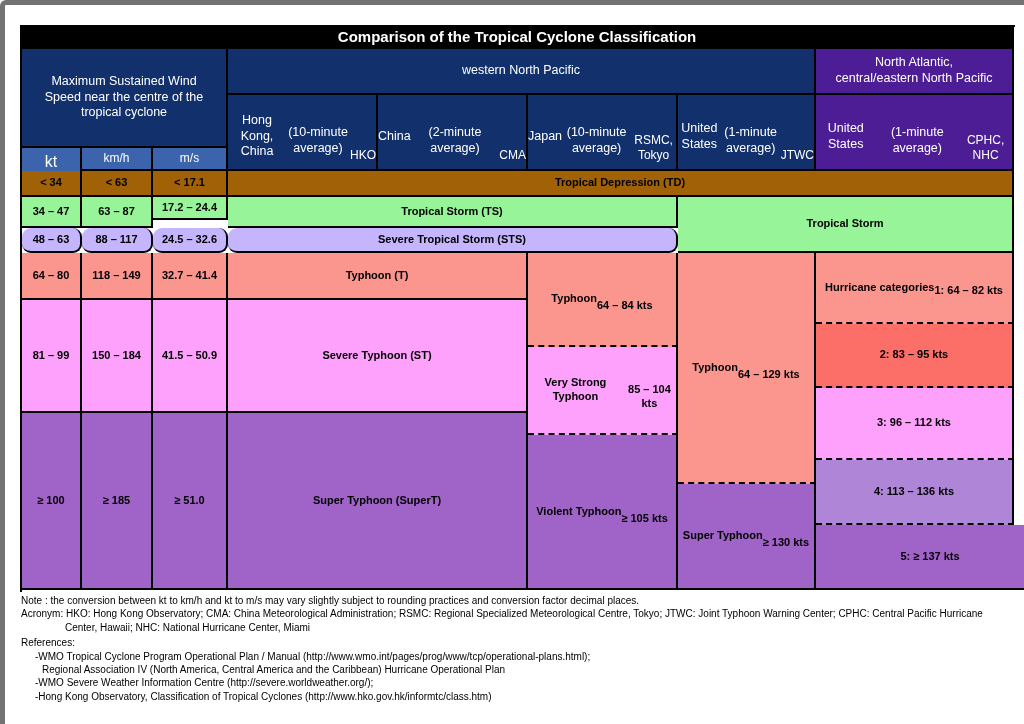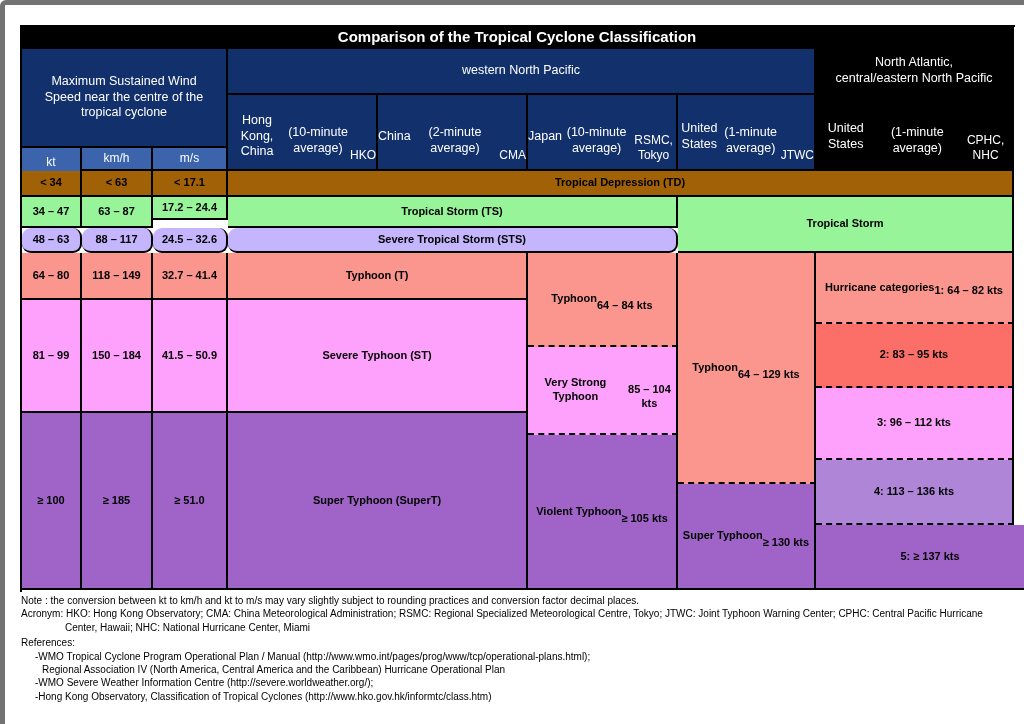--- a/index.html
+++ b/index.html
@@ -22,21 +22,21 @@
   .sub{margin-top:14px;}
   .sub-sm{margin-top:7px;}
   .dash-b{border-bottom:2px dashed #000;}
   .hdr{color:#fff;font-weight:normal;font-size:12.5px;}
   .pre{white-space:pre-line;}
   .title-bar{font-size:15px;font-weight:bold;color:#fff;background:#000;}
   .agency{justify-content:flex-start;padding-top:9px;}
   .agency .acr{margin-top:auto;padding-bottom:6px;font-size:12px;}
   .agency .avg{margin-top:9px;}
   .bg-navy{background:#12306b;}
-  .bg-blue{background:#000000;}
+  .bg-blue{background:#4c1d95;}
   .bg-steel{background:#3b64ad;}
   .bg-gray{background:#a16207;}
   .bg-green{background:#98f498;}
   .bg-lblue{background:#c4b5fd;border-radius:9px;}
   .bg-salmon{background:#fb968f;}
   .bg-red{background:#fb6f68;}
   .bg-magenta{background:#fea1fc;}
   .bg-purple{background:#a063c8;}
   .bg-lpurple{background:#af85d8;}
   .notes{position:absolute;left:16px;top:589px;width:992px;font-size:10px;line-height:13.4px;font-weight:normal;}
@@ -54,21 +54,21 @@
 
     <div class="cell title-bar" style="left:0;top:0;width:992px;height:22px">Comparison of the Tropical Cyclone Classification</div>
 
     <div class="cell hdr pre bg-navy" style="left:0;top:22px;width:206px;height:99px">Maximum Sustained Wind
 Speed near the centre of the
 tropical cyclone</div>
     <div class="cell hdr bg-navy" style="left:206;top:22px;left:206px;width:588px;height:46px">western North Pacific</div>
     <div class="cell hdr pre bg-blue" style="left:794px;top:22px;width:198px;height:46px">North Atlantic,
 central/eastern North Pacific</div>
 
-    <div class="cell hdr bg-steel" style="left:0;top:121px;width:60px;height:30px;font-size:12px">kt</div>
+    <div class="cell hdr bg-steel" style="left:0;top:121px;width:60px;height:30px;font-size:16px">kt</div>
     <div class="cell hdr bg-steel" style="left:60px;top:121px;width:71px;height:23px;font-size:12px">km/h</div>
     <div class="cell hdr bg-steel" style="left:131px;top:121px;width:75px;height:23px;font-size:12px">m/s</div>
 
     <div class="cell hdr col agency bg-navy" style="left:206px;top:68px;width:150px;height:76px">
       <span>Hong Kong, China</span>
       <span class="avg">(10-minute average)</span>
       <span class="acr">HKO</span>
     </div>
     <div class="cell hdr col agency bg-navy" style="left:356px;top:68px;width:150px;height:76px">
       <span>China</span>

